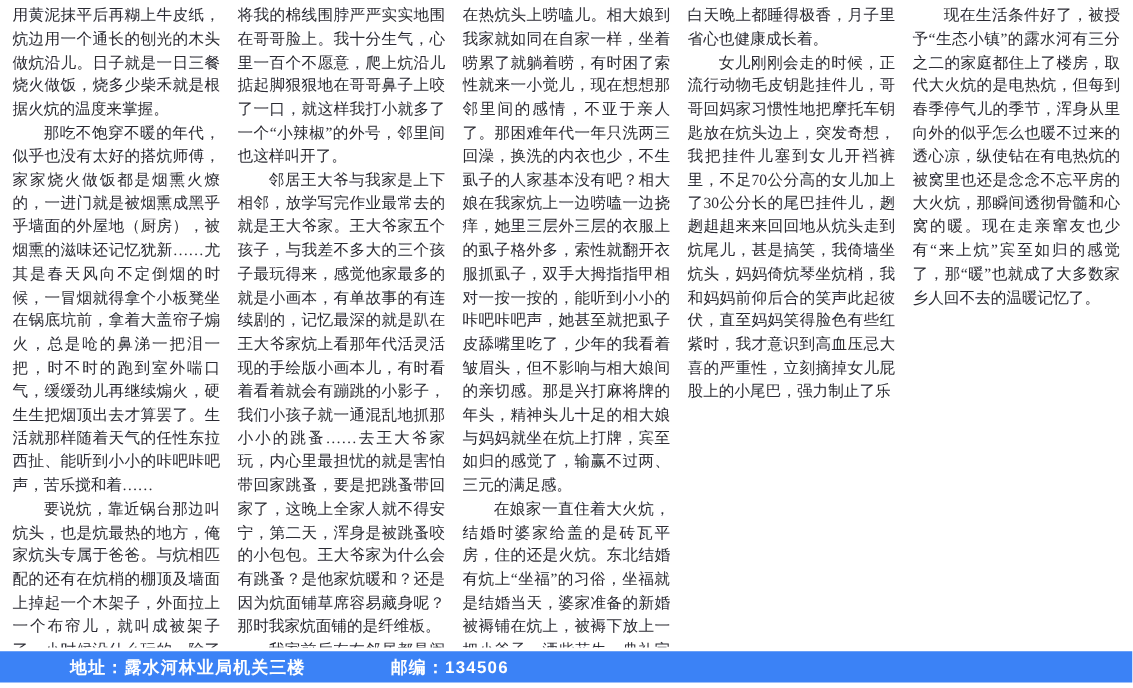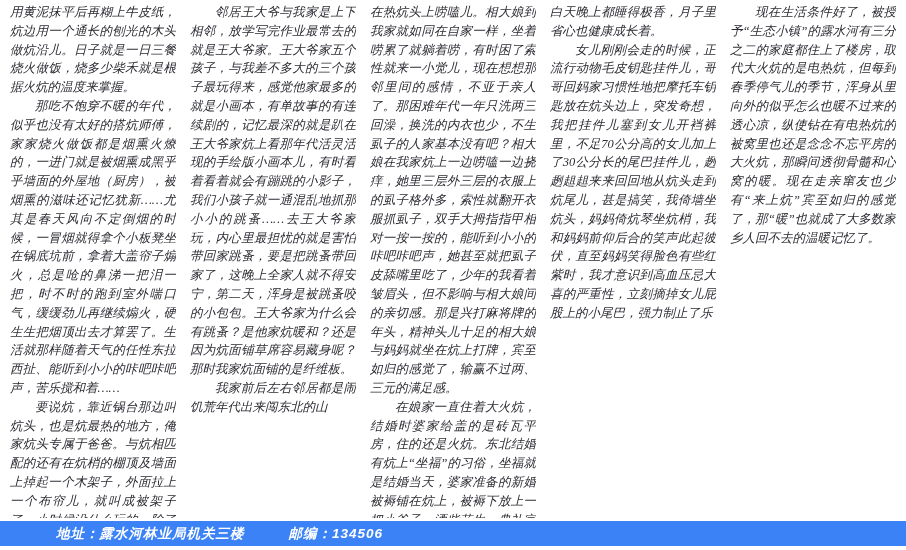--- a/index.html
+++ b/index.html
@@ -1,15 +1,15 @@
 <!DOCTYPE html>
 <html><head>
 <meta charset="utf-8">
 <style>
-  * { margin: 0; padding: 0; box-sizing: border-box; font-style: italic; }
+  * { margin: 0; padding: 0; box-sizing: border-box; }
   html, body {
     width: 906px; height: 550px;
     background: #ffffff;
     overflow: hidden;
     font-family: "Liberation Serif", "DejaVu Serif", serif;
   }
   .page {
     position: relative;
     width: 906px; height: 550px;
     background: #ffffff;
@@ -39,36 +39,37 @@
     background: #3b82f6;
     display: flex;
     align-items: center;
     font-family: "Liberation Sans", sans-serif;
     font-weight: bold;
     font-size: 13.5px;
     color: #ffffff;
     letter-spacing: 1px;
   }
   .footer .addr { margin-left: 56px; }
-  .footer .post { margin-left: 44px; }
+  .footer .post { margin-left: 68px; }
 </style>
 </head>
 <body>
 
 <div class="page">
   <div class="columns">
 
     <div class="col">
       <p>用黄泥抹平后再糊上牛皮纸，炕边用一个通长的刨光的木头做炕沿儿。日子就是一日三餐烧火做饭，烧多少柴禾就是根据火炕的温度来掌握。</p>
       <p class="ind">那吃不饱穿不暖的年代，似乎也没有太好的搭炕师傅，家家烧火做饭都是烟熏火燎的，一进门就是被烟熏成黑乎乎墙面的外屋地（厨房），被烟熏的滋味还记忆犹新……尤其是春天风向不定倒烟的时候，一冒烟就得拿个小板凳坐在锅底坑前，拿着大盖帘子煽火，总是呛的鼻涕一把泪一把，时不时的跑到室外喘口气，缓缓劲儿再继续煽火，硬生生把烟顶出去才算罢了。生活就那样随着天气的任性东拉西扯、能听到小小的咔吧咔吧声，苦乐搅和着……</p>
       <p class="ind">要说炕，靠近锅台那边叫炕头，也是炕最热的地方，俺家炕头专属于爸爸。与炕相匹配的还有在炕梢的棚顶及墙面上掉起一个木架子，外面拉上一个布帘儿，就叫成被架子了。小时候没什么玩的，除了打闹就是东西屋门后、炕上、</p>
 
     </div>
 
     <div class="col">
+      <p>将我的棉线围脖严严实实地围在哥哥脸上。我十分生气，心里一百个不愿意，爬上炕沿儿掂起脚狠狠地在哥哥鼻子上咬了一口，就这样我打小就多了一个“小辣椒”的外号，邻里间也这样叫开了。</p>
       <p class="ind">邻居王大爷与我家是上下相邻，放学写完作业最常去的就是王大爷家。王大爷家五个孩子，与我差不多大的三个孩子最玩得来，感觉他家最多的就是小画本，有单故事的有连续剧的，记忆最深的就是趴在王大爷家炕上看那年代活灵活现的手绘版小画本儿，有时看着看着就会有蹦跳的小影子，我们小孩子就一通混乱地抓那小小的跳蚤……去王大爷家玩，内心里最担忧的就是害怕带回家跳蚤，要是把跳蚤带回家了，这晚上全家人就不得安宁，第二天，浑身是被跳蚤咬的小包包。王大爷家为什么会有跳蚤？是他家炕暖和？还是因为炕面铺草席容易藏身呢？那时我家炕面铺的是纤维板。</p>
       <p class="ind">我家前后左右邻居都是闹饥荒年代出来闯东北的山</p>
 
     </div>
 
     <div class="col">
       <p>在热炕头上唠嗑儿。相大娘到我家就如同在自家一样，坐着唠累了就躺着唠，有时困了索性就来一小觉儿，现在想想那邻里间的感情，不亚于亲人了。那困难年代一年只洗两三回澡，换洗的内衣也少，不生虱子的人家基本没有吧？相大娘在我家炕上一边唠嗑一边挠痒，她里三层外三层的衣服上的虱子格外多，索性就翻开衣服抓虱子，双手大拇指指甲相对一按一按的，能听到小小的咔吧咔吧声，她甚至就把虱子皮舔嘴里吃了，少年的我看着皱眉头，但不影响与相大娘间的亲切感。那是兴打麻将牌的年头，精神头儿十足的相大娘与妈妈就坐在炕上打牌，宾至如归的感觉了，输赢不过两、三元的满足感。</p>
       <p class="ind">在娘家一直住着大火炕，结婚时婆家给盖的是砖瓦平房，住的还是火炕。东北结婚有炕上“坐福”的习俗，坐福就是结婚当天，婆家准备的新婚被褥铺在炕上，被褥下放上一把小斧子，洒些花生，典礼完毕新郎新娘入洞房后要上炕</p>
 
     </div>

